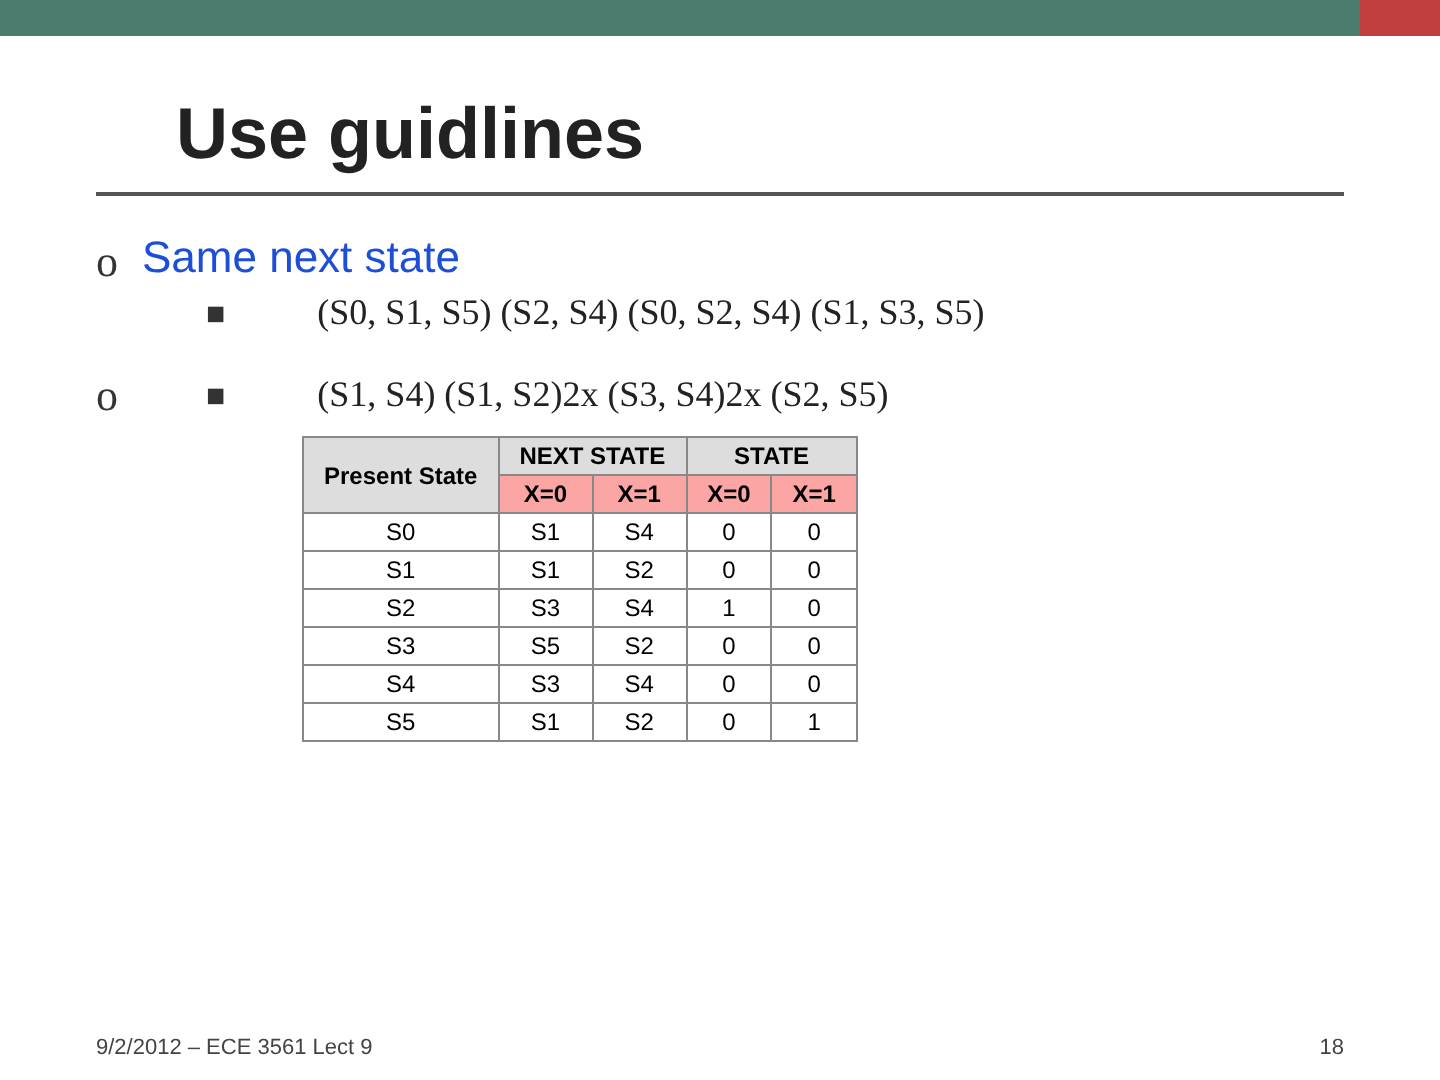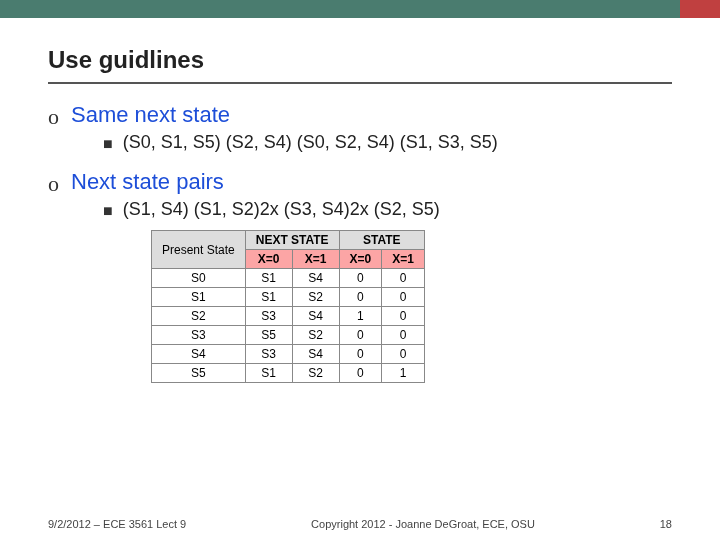--- a/index.html
+++ b/index.html
@@ -36,25 +36,26 @@
     .slide-content {
       position: absolute;
       top: 18px;
       left: 0;
       right: 0;
       bottom: 0;
       padding: 28px 48px 16px 48px;
     }
 
     .slide-title {
-      font-size: 24px;
+      font-size: 36px;
       font-weight: bold;
       color: #222;
       margin-bottom: 8px;
       font-family: Arial, Helvetica, sans-serif;
+      margin-left: 40px;
     }
 
     .title-divider {
       border: none;
       border-top: 2px solid #555;
       margin-bottom: 18px;
     }
 
     .bullet-list {
       list-style: none;
@@ -98,21 +99,22 @@
       font-size: 16px;
       margin-right: 10px;
       margin-top: 3px;
       color: #333;
       flex-shrink: 0;
     }
 
     .sub-bullet-text {
       font-size: 18px;
       color: #222;
-      font-family: Liberation Sans, sans-serif;
+      font-family: Liberation Serif, serif;
+      margin-left: 36px;
     }
 
     
     .table-container {
       margin-left: 80px;
       margin-top: 10px;
     }
 
     .state-table {
       border-collapse: collapse;
@@ -130,21 +132,21 @@
       background: #ddd;
     }
 
     .state-table .header-row th {
       background: #fca5a5;
       font-weight: bold;
     }
 
     .state-table .present-state-header {
       background: #ddd;
-      font-weight: normal;
+      font-weight: bold;
     }
 
     .colspan-header {
       background: #e0e0e0;
       font-weight: bold;
     }
 
     
     .slide-footer {
       position: absolute;
@@ -195,21 +197,20 @@
             <span class="sub-bullet-marker">■</span>
             <span class="sub-bullet-text">(S0, S1, S5) (S2, S4) (S0, S2, S4) (S1, S3, S5)</span>
           </li>
         </ul>
       </div>
     </li>
 
     <li class="bullet-item">
       <span class="bullet-marker">o</span>
       <div>
-        <span class="bullet-text">Next state pairs</span>
         <ul class="sub-bullet-list">
           <li class="sub-bullet-item">
             <span class="sub-bullet-marker">■</span>
             <span class="sub-bullet-text">(S1, S4) (S1, S2)2x (S3, S4)2x (S2, S5)</span>
           </li>
         </ul>
 
         
         <div class="table-container">
           <table class="state-table">
@@ -274,15 +275,14 @@
         </div>
 
       </div>
     </li>
   </ul>
 
 </div>
 
 <div class="slide-footer">
   <span class="footer-left">9/2/2012 – ECE 3561 Lect 9</span>
-  <span class="footer-center">Copyright 2012 - Joanne DeGroat, ECE, OSU</span>
   <span class="footer-right">18</span>
 </div>
 
 </body></html>

